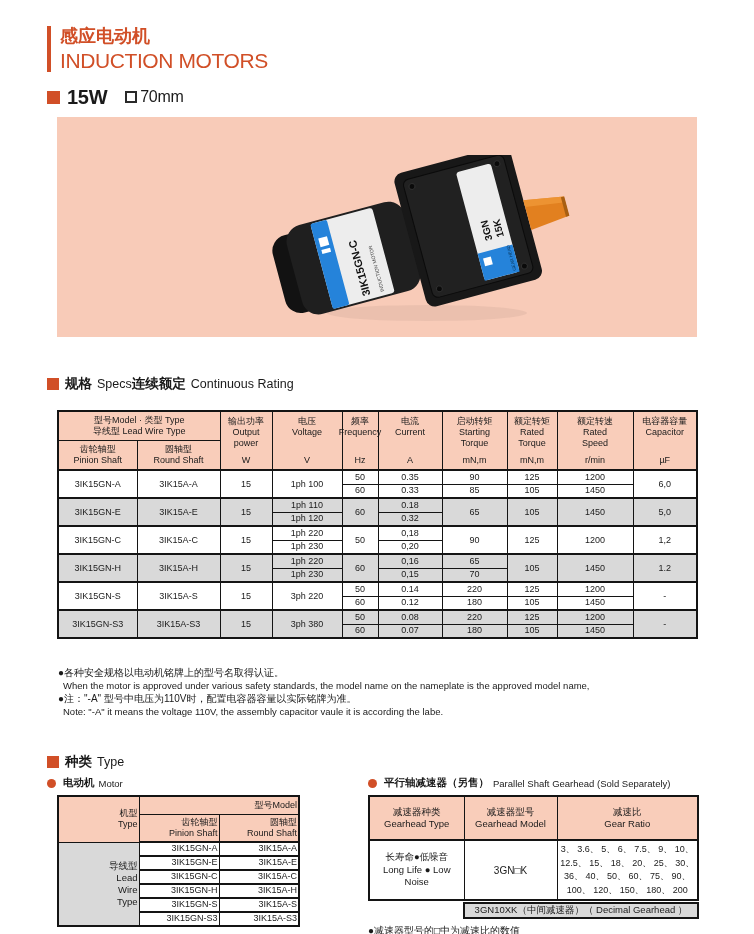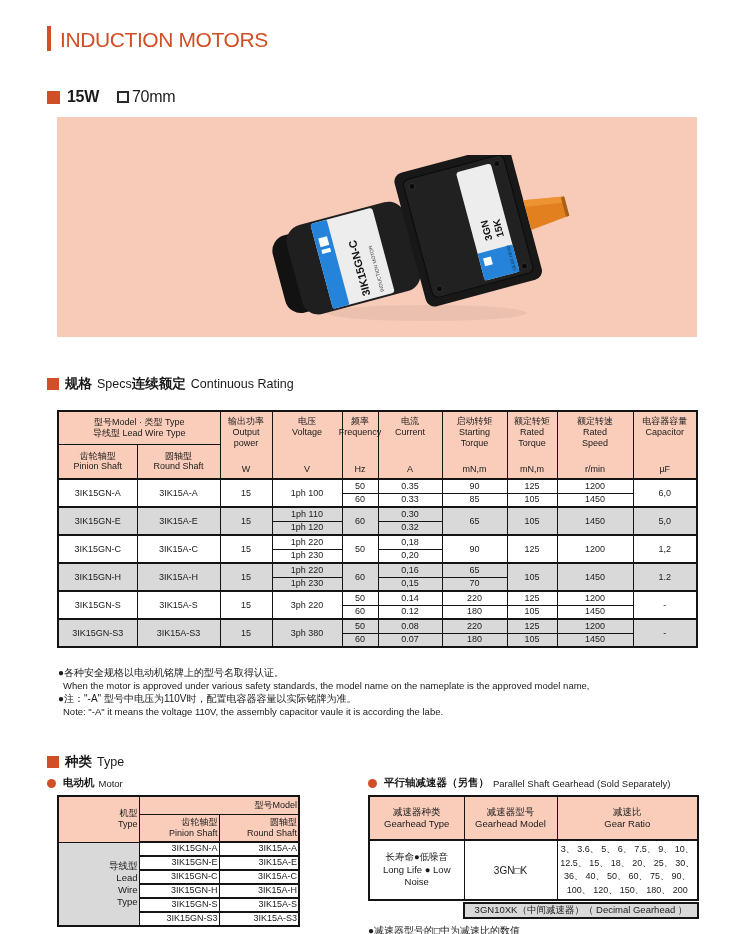--- a/index.html
+++ b/index.html
@@ -11,21 +11,21 @@
   body{font-family:"Liberation Sans","DejaVu Sans",sans-serif;color:#1a1a1a;}
   .page{position:relative;width:754px;height:934px;background:#fff;overflow:hidden;margin:0 auto;}
 
   
   .title-block{position:absolute;left:47px;top:26px;border-left:4px solid var(--accent,#d14f27);padding-left:9px;}
   .title-zh{font-size:18px;font-weight:bold;color:var(--accent,#d14f27);line-height:1.15;}
   .title-en{font-size:21px;color:var(--accent,#d14f27);letter-spacing:-0.4px;line-height:1.1;margin-top:2px;}
 
   .size-line{position:absolute;left:47px;top:87px;display:flex;align-items:center;height:20px;}
   .sq-filled{width:13px;height:13px;background:var(--accent,#d14f27);}
-  .wattage{font-size:16px;font-weight:bold;margin-left:7px;letter-spacing:-0.3px;}
+  .wattage{font-size:20px;font-weight:bold;margin-left:7px;letter-spacing:-0.3px;}
   .sq-outline{width:12px;height:12px;border:2px solid #2a2a2a;margin-left:18px;}
   .frame{font-size:16px;margin-left:3px;letter-spacing:-0.3px;}
 
   
   .photo{position:absolute;left:57px;top:117px;width:640px;height:220px;background:var(--photo,#f8cbb8);}
   .photo svg{position:absolute;left:205px;top:38px;}
 
   
   .sec-head{position:absolute;display:flex;align-items:center;}
   .sec-head .sq{width:12px;height:12px;background:var(--accent,#d14f27);margin-right:6px;}
@@ -42,21 +42,21 @@
 
   
   .t-wrap{position:absolute;left:57px;top:410px;}
   table{border-collapse:collapse;table-layout:fixed;}
   .t-main{width:641px;border:2px solid var(--bd,#141414);}
   .t-main th,.t-main td{border:1px solid var(--bd,#141414);font-weight:normal;text-align:center;vertical-align:middle;font-size:9px;line-height:1.2;padding:0 1px;}
   .t-main thead th{background:var(--salmon,#f9cdba);}
   .t-main thead tr:first-child th{height:29px;}
   .t-main thead tr:nth-child(2) th{height:30px;}
   .t-main thead tr:last-child th{border-bottom:2px solid var(--bd,#141414);}
-  .hdr-flex{height:66px;display:flex;flex-direction:column;justify-content:space-between;align-items:center;padding:4px 0 3px;}
+  .hdr-flex{height:57px;display:flex;flex-direction:column;justify-content:space-between;align-items:center;padding:4px 0 3px;}
   .t-main tbody td{height:14px;}
   .t-main tr.grp td{border-top:2px solid var(--bd,#141414);}
   .t-main tr.gray td{background:var(--gray,#d9d9d9);}
 
   
   .notes{position:absolute;left:58px;top:666px;width:620px;}
   .note-zh{font-size:10px;line-height:13px;}
   .note-en{font-size:9.5px;line-height:13px;padding-left:5px;}
 
   
@@ -75,20 +75,21 @@
   .t-gear td.ratios{font-size:9px;line-height:1.5;}
   .gear-decimal{position:absolute;left:95px;top:107px;width:236px;height:17px;border:2px solid var(--bd,#141414);background:var(--gray,#d9d9d9);display:flex;align-items:center;justify-content:center;font-size:9.5px;}
   .gear-note{position:absolute;left:368px;top:924px;font-size:10px;line-height:13px;}
 </style>
 </head>
 <body>
 
 <div class="page">
 
   <div class="title-block">
+    <div class="title-zh">感应电动机</div>
     <div class="title-en">INDUCTION MOTORS</div>
   </div>
 
   <div class="size-line">
     <span class="sq-filled"></span>
     <span class="wattage">15W</span>
     <span class="sq-outline"></span>
     <span class="frame">70mm</span>
   </div>
 
@@ -244,21 +245,21 @@
           <td>105</td>
           <td>1450</td>
         </tr>
 
         <tr class="grp gray">
           <td rowspan="2">3IK15GN-E</td>
           <td rowspan="2">3IK15A-E</td>
           <td rowspan="2">15</td>
           <td>1ph 110</td>
           <td rowspan="2">60</td>
-          <td>0.30</td>
+          <td>0.18</td>
           <td rowspan="2">65</td>
           <td rowspan="2">105</td>
           <td rowspan="2">1450</td>
           <td rowspan="2">5,0</td>
         </tr>
         <tr class="gray">
           <td>1ph 120</td>
           <td>0.32</td>
         </tr>
 

